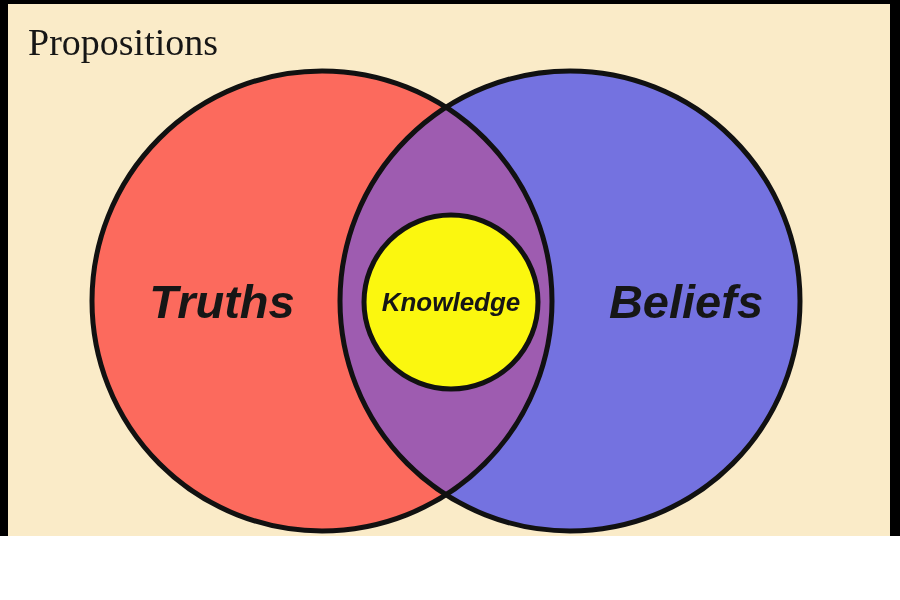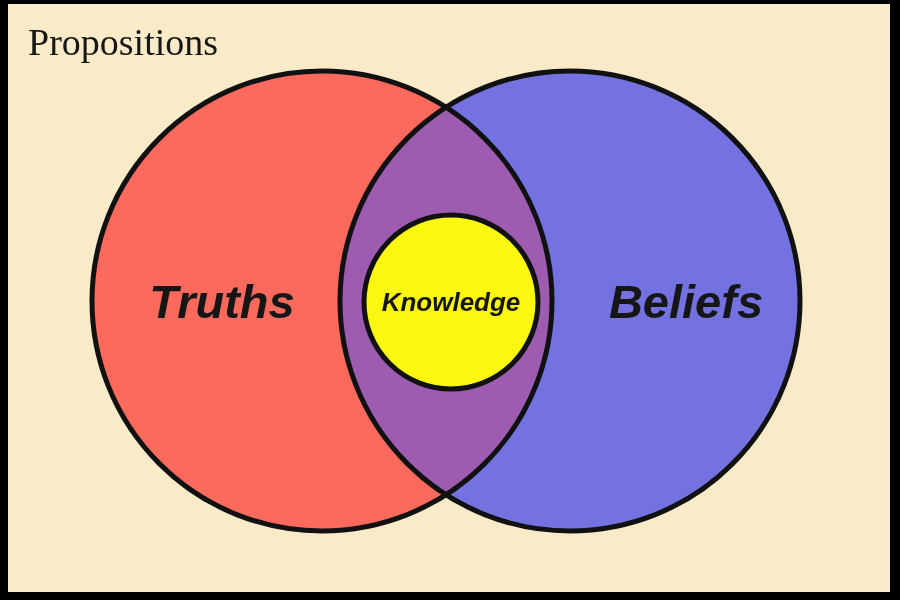--- a/index.html
+++ b/index.html
@@ -2,21 +2,21 @@
 <html><head>
 <meta charset="utf-8">
 <style>
   html, body {
     margin: 0;
     padding: 0;
   }
   .stage {
     position: relative;
     width: 900px;
-    height: 600px;
+    height: 536px;
     background: #000;
     overflow: hidden;
     font-family: "Liberation Sans", sans-serif;
   }
   .venn-svg {
     position: absolute;
     top: 0;
     left: 0;
     display: block;
   }

